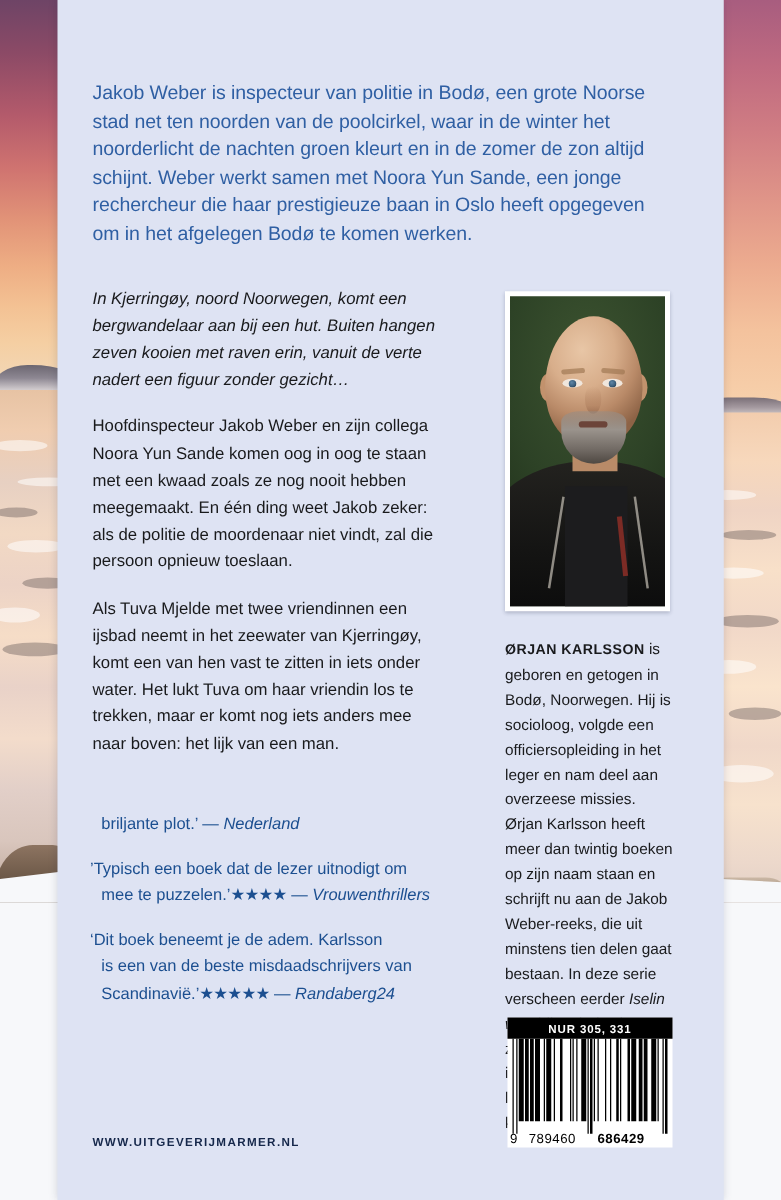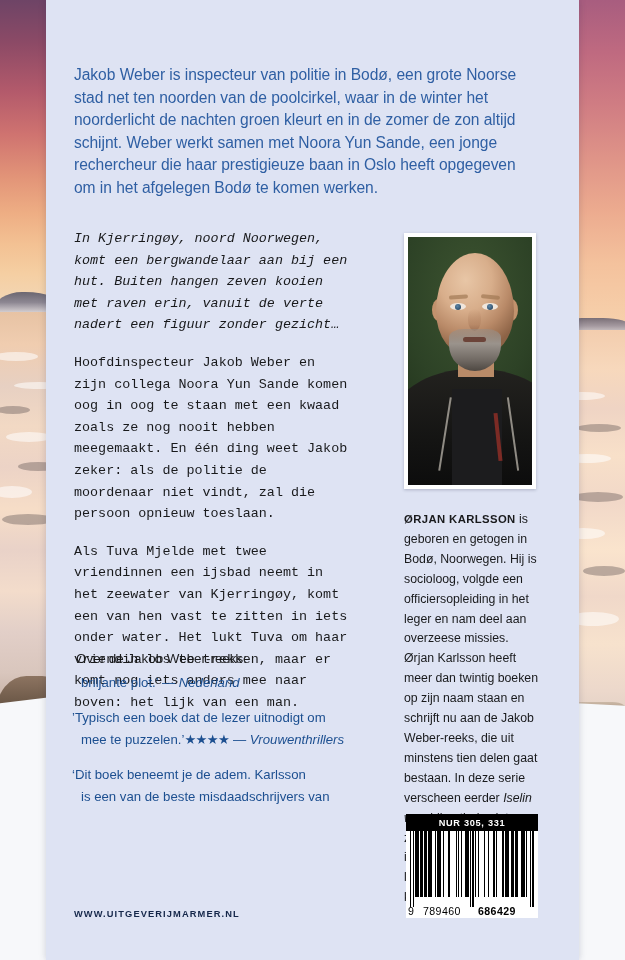--- a/index.html
+++ b/index.html
@@ -174,21 +174,21 @@
 
   .col-left {
     position: absolute;
     left: 28px;
     top: 228px;
     width: 281px;
     color: #191a1c;
     font-size: 13.4px;
     line-height: 21.6px;
   }
-  .col-left p { margin-bottom: 16px; font-family: Liberation Mono, monospace; }
+  .col-left p { margin-bottom: 16px; }
   .col-left p.italic { font-style: italic; }
 
   .reviews {
     position: absolute;
     left: 26px;
     top: 648px;
     width: 295px;
   }
   .reviews .heading {
     color: #191a1c;
@@ -442,34 +442,34 @@
 
     <p class="lede">Jakob Weber is inspecteur van politie in Bodø, een grote Noorse stad net ten noorden van de poolcirkel, waar in de winter het noorderlicht de nachten groen kleurt en in de zomer de zon altijd schijnt. Weber werkt samen met Noora Yun Sande, een jonge rechercheur die haar prestigieuze baan in Oslo heeft opgegeven om in het afgelegen Bodø te komen werken.</p>
 
     <div class="col-left">
       <p class="italic">In Kjerringøy, noord Noorwegen, komt een bergwandelaar aan bij een hut. Buiten hangen zeven kooien met raven erin, vanuit de verte nadert een figuur zonder gezicht…</p>
       <p>Hoofdinspecteur Jakob Weber en zijn collega Noora Yun Sande komen oog in oog te staan met een kwaad zoals ze nog nooit hebben meegemaakt. En één ding weet Jakob zeker: als de politie de moordenaar niet vindt, zal die persoon opnieuw toeslaan.</p>
       <p>Als Tuva Mjelde met twee vriendinnen een ijsbad neemt in het zeewater van Kjerringøy, komt een van hen vast te zitten in iets onder water. Het lukt Tuva om haar vriendin los te trekken, maar er komt nog iets anders mee naar boven: het lijk van een man.</p>
     </div>
 
     <div class="reviews">
-      <div class="heading">Over de Jakob Weber-reeks:</div>
 
       <div class="quote">
         <span class="ln2"><span>briljante plot.’</span><span class="stars"></span><span> — </span><span class="src">Nederland</span></span>
       </div>
 
       <div class="quote">
         <span>’Typisch een boek dat de lezer uitnodigt om</span>
         <span class="ln2"><span>mee te puzzelen.’</span><span class="stars">★★★★</span><span> — </span><span class="src">Vrouwenthrillers</span></span>
       </div>
 
       <div class="quote">
         <span>‘Dit boek beneemt je de adem. Karlsson</span>
         <span class="ln2">is een van de beste misdaadschrijvers van</span>
+        <span class="ln2"><span>Scandinavië.’</span><span class="stars">★★★★★</span><span> — </span><span class="src">Randaberg24</span></span>
       </div>
     </div>
 
     <div class="url">WWW.UITGEVERIJMARMER.NL</div>
 
     <div id="photo-frame">
       <div class="portrait">
         <div class="p-body"></div>
         <div class="p-shirt"></div>
         <div class="p-cord-l"></div>

